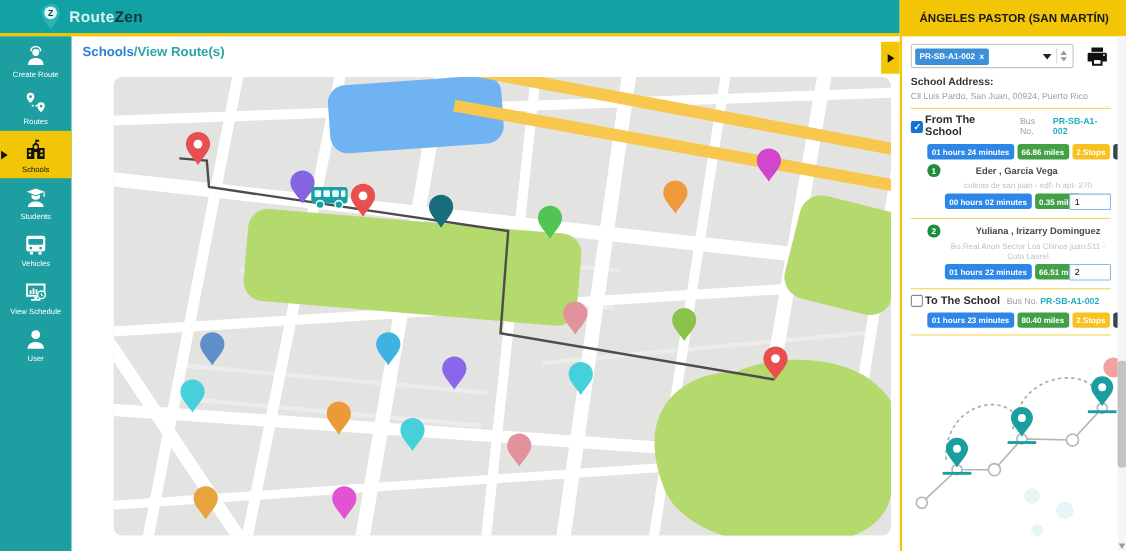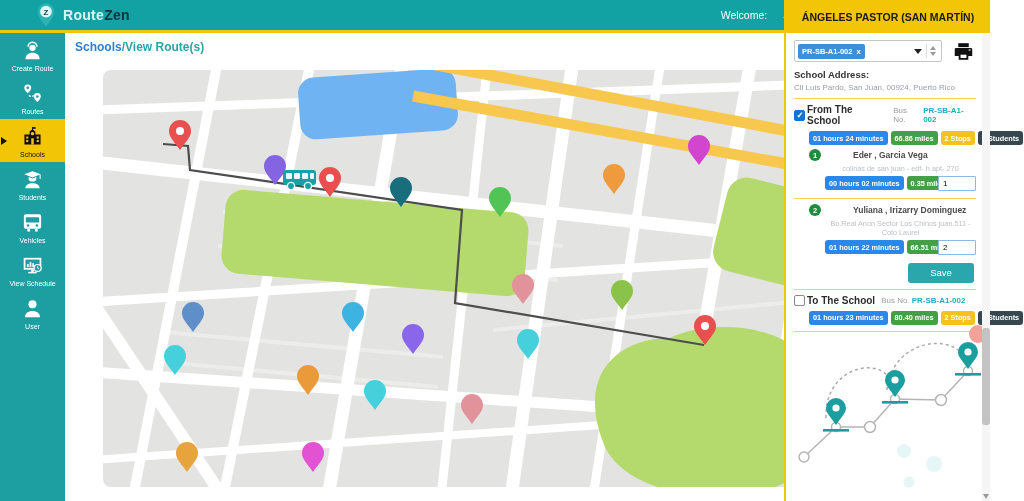--- a/index.html
+++ b/index.html
@@ -26,21 +26,21 @@
 
   
   .breadcrumb { position:absolute; left:75px; top:40px; font-size:12px; font-weight:bold; }
   .breadcrumb .sec { color:var(--breadcrumb_blue); }
   .breadcrumb .page { color:var(--breadcrumb_teal); }
 
   
   .map-wrap { position:absolute; left:103px; top:70px; width:707px; height:417px; border-radius:8px; overflow:hidden; }
 
   
-  .panel { position:absolute; left:784px; top:0; width:206px; height:501px; background:#fff; border-left:2px solid var(--yellow); }
+  .panel { position:absolute; left:818px; top:0; width:206px; height:501px; background:#fff; border-left:2px solid var(--yellow); }
   .panel-header { height:33px; background:var(--yellow); display:flex; align-items:center; justify-content:center;
     font-size:10.5px; font-weight:bold; color:#1b1b1b; }
   .panel-body { position:relative; height:468px; padding:7px 14px 0 8px; }
   .panel-tab { position:absolute; left:801px; top:38px; width:17px; height:29px; background:var(--yellow); display:flex; align-items:center; justify-content:center; cursor:pointer; }
   .panel-tab .tri { width:0; height:0; border-top:4px solid transparent; border-bottom:4px solid transparent; border-left:6px solid #101010; }
 
   .select-row { display:flex; align-items:center; gap:10px; margin-bottom:7px; }
   .route-select { width:148px; height:22px; border:1px solid #c6c6c6; border-radius:2px; background:#fff; display:flex; align-items:center; padding:0 2px 0 3px; cursor:pointer; }
   .tag { background:var(--tag_blue); color:#fff; font-size:7.5px; font-weight:bold; padding:3px 4px; border-radius:2px; display:flex; gap:4px; align-items:center; }
   .select-spacer { flex:1; }
@@ -91,24 +91,20 @@
 <div class="topbar">
   <div class="logo">
     <svg width="20" height="26" viewBox="0 0 24 30">
       <path d="M12 1a10 10 0 0 1 10 10c0 7-10 18-10 18S2 18 2 11A10 10 0 0 1 12 1z" fill="#29b4b4"></path>
       <circle cx="12" cy="11" r="7" fill="#dff7f7"></circle>
       <text x="12" y="14.5" font-size="9.5" font-weight="bold" fill="#143c46" text-anchor="middle" font-family="Liberation Sans, sans-serif">Z</text>
     </svg>
     <div class="logo-text">
       <span class="p1">Route</span><span class="p2">Zen</span>
     </div>
-  </div>
-  <div class="welcome">
-    <span>Welcome:</span>
-    <span class="uname">John</span>
   </div>
 </div>
 <div class="gold-line"></div>
 
 <div class="sidebar">
   <div class="side-item">
     <svg viewBox="0 0 24 24">
         <path d="M12 2.6a5.4 5.4 0 0 1 5.4 5.4h-1.6a3.8 3.8 0 1 0-7.6 0H6.6A5.4 5.4 0 0 1 12 2.6z"></path>
         <circle cx="12" cy="9.2" r="3.3"></circle>
         <path d="M4.6 21c0-4.2 3.2-6.6 7.4-6.6s7.4 2.4 7.4 6.6z"></path>
@@ -373,23 +369,20 @@
         <span class="stud-name">Yuliana , Irizarry Dominguez</span>
       </div>
       <div class="stud-addr">Bo.Real Anon Sector Los Chinos juan.511 - Coto Laurel</div>
       <div class="stud-badges">
         <span class="badge b-blue">01 hours 22 minutes</span>
         <span class="badge b-green">66.51 miles</span>
         <input class="order-input" type="text" value="2" style="">
       </div>
     </div>
 
-    <div class="save-row">
-      <button class="save-btn">Save</button>
-    </div>
     <hr class="gold-div">
 
     <div class="section-head">
       <span class="cbx"></span>
       <span class="sec-title">To The School</span>
       <span class="busno-label">Bus No.</span>
       <span class="busno">PR-SB-A1-002</span>
     </div>
     <div class="badges">
       <span class="badge b-blue">01 hours 23 minutes</span>

